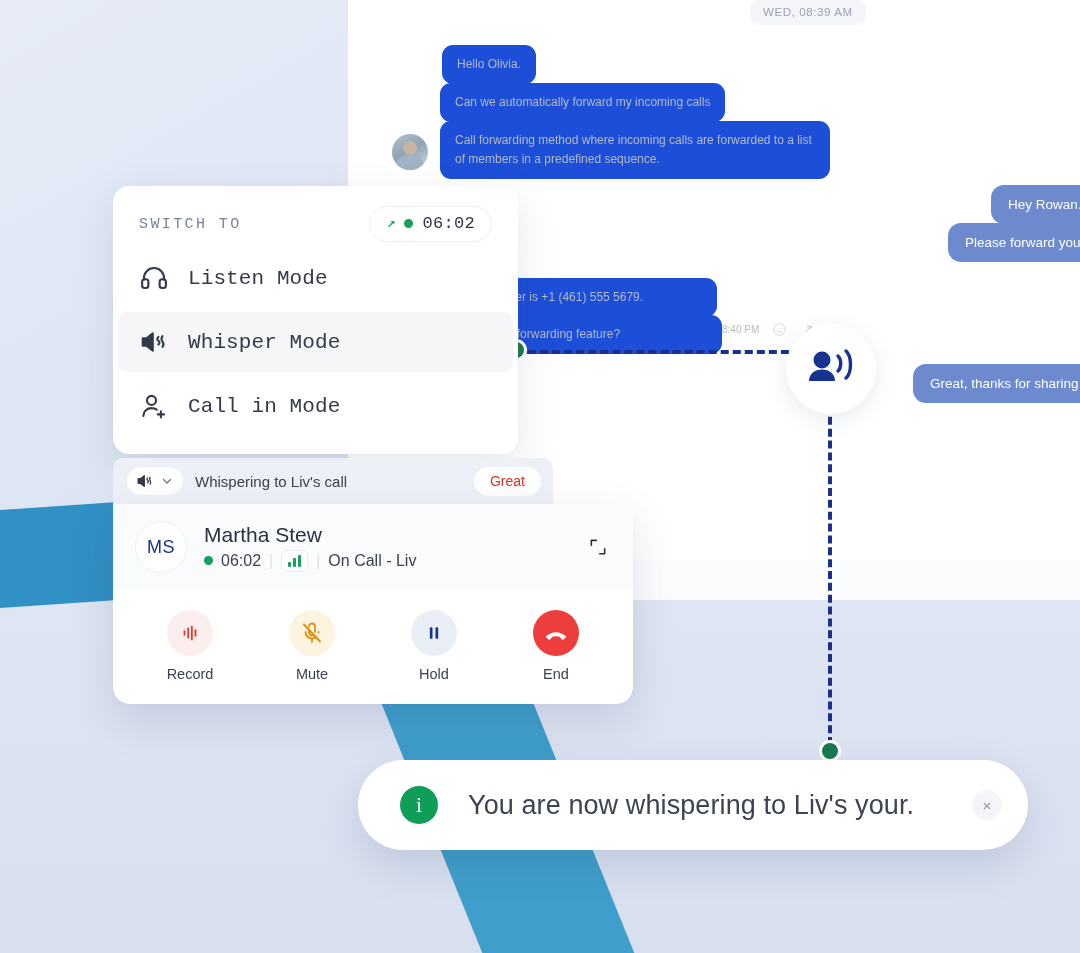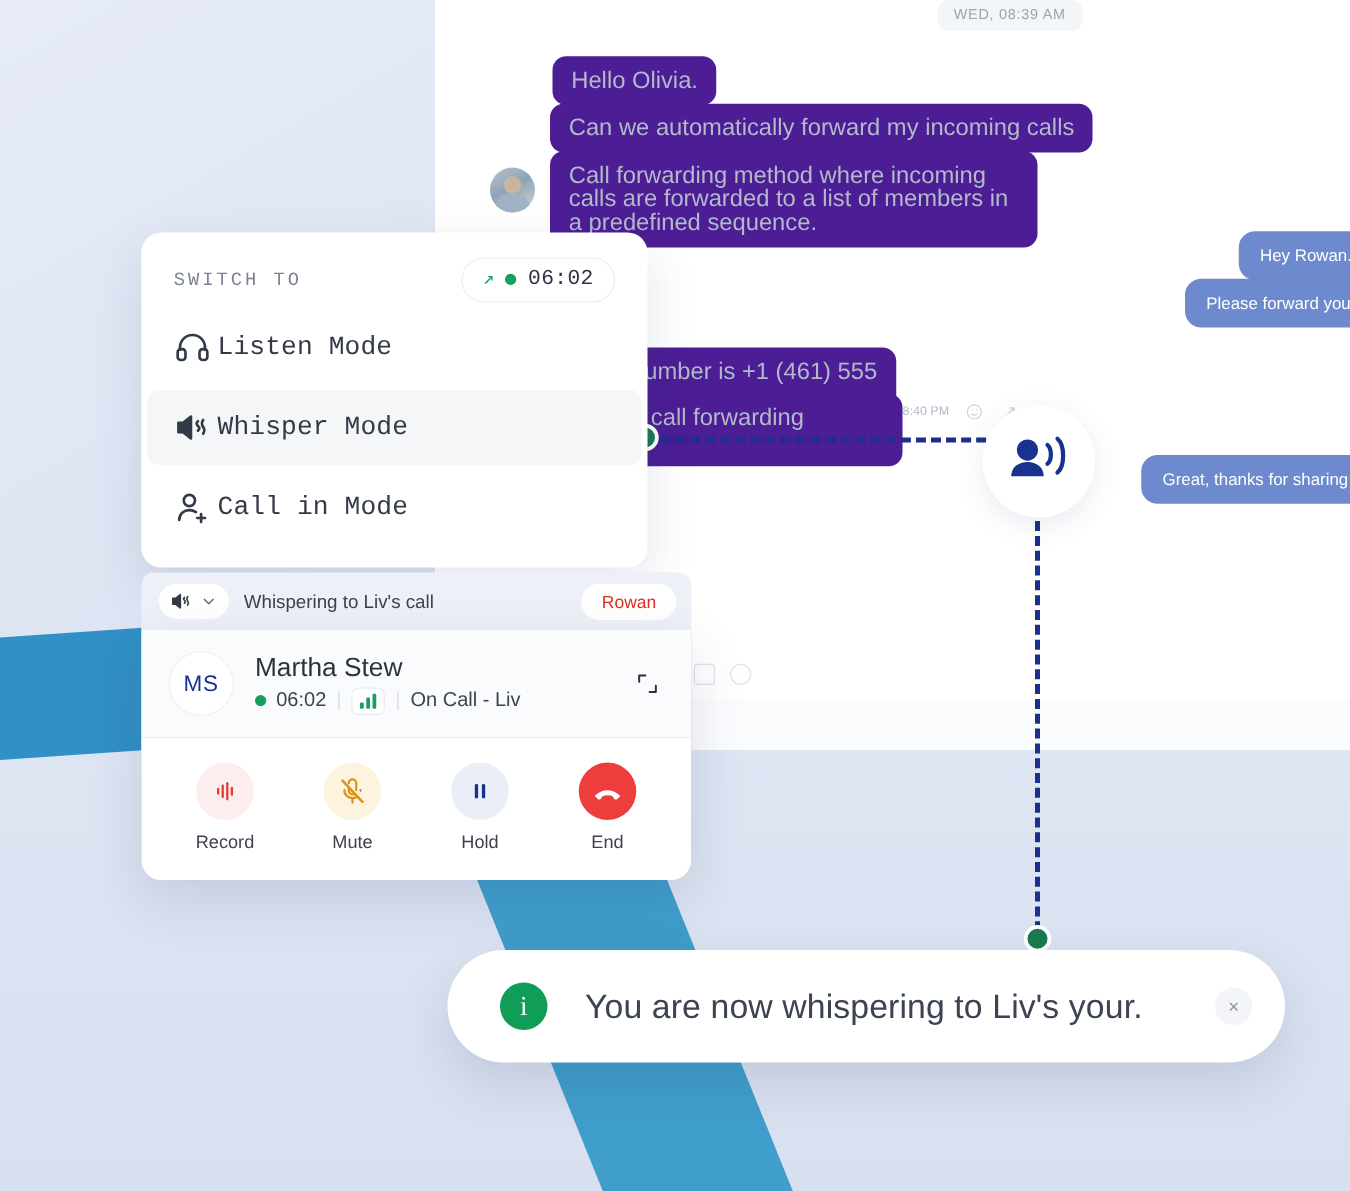--- a/index.html
+++ b/index.html
@@ -76,23 +76,23 @@
     background: #f3f5f9;
     color: #9aa3b4;
     font-size: 11.5px;
     letter-spacing: 0.6px;
     padding: 6px 13px 7px;
     border-radius: 9px;
     white-space: nowrap;
   }
   .bubble-in {
     position: absolute;
-    background: #4c1d95;
+    background: #1d4ed8;
     color: #b2bac9;
-    font-size: 19px;
+    font-size: 12px;
     line-height: 19px;
     padding: 10px 15px;
     border-radius: 11px;
   }
   .b1 { left: 442px; top: 45px; }
   .b2 { left: 440px; top: 83px; }
   .b3 { left: 440px; top: 121px; width: 390px; }
   .b4 { left: 437px; top: 278px; width: 280px; }
   .b5 { left: 437px; top: 315px; width: 285px; }
 
@@ -206,21 +206,21 @@
     border: 1.4px solid #eceff4;
     border-radius: 18px;
     padding: 7px 16px 8px;
     background: #ffffff;
   }
   .timer-arrow { color: #15a05c; font-size: 15px; line-height: 1; }
   .timer-dot { width: 9px; height: 9px; border-radius: 50%; background: #15a05c; }
   .timer-val { color: #2f3542; font-size: 17px; letter-spacing: .3px; }
 
   .mode-row {
-    display: flex; align-items: center; gap: 5px;
+    display: flex; align-items: center; gap: 19px;
     padding: 15px 26px;
     margin: 4px 0;
   }
   .mode-row.active {
     background: #f4f6f8;
     border-radius: 9px;
     margin: 4px 5px;
     padding: 15px 21px;
   }
   .mode-label {
@@ -258,22 +258,22 @@
     border-radius: 15px;
     border: none;
     font-family: inherit;
     cursor: pointer;
   }
 
   
   .call-card {
     position: absolute;
     left: 113px; top: 504px;
-    width: 440px;
-    background: #fdba74;
+    width: 520px;
+    background: #8b5cf6;
     border-radius: 0 0 16px 16px;
     box-shadow: 0 16px 44px rgba(45,60,100,.14);
     overflow: hidden;
   }
   .call-head {
     display: flex; align-items: center;
     padding: 17px 20px 17px 22px;
     background: #fafbfc;
     gap: 17px;
   }
@@ -456,21 +456,21 @@
       <svg width="18" height="18" viewBox="0 0 24 24" fill="none" stroke="#333a47" stroke-width="1.8">
         <path d="M11 5L6 9H3v6h3l5 4z" fill="#333a47" stroke-linejoin="round"></path>
         <path d="M15.5 8c-1.2 1 -1.2 2 0 3s1.2 2 0 3" stroke-linecap="round"></path>
         <path d="M18.8 7.2c-1 1.4 -1 3 0 4.4s1 3 0 4.4" stroke-linecap="round"></path>
       </svg>
       <svg width="12" height="12" viewBox="0 0 24 24" fill="none" stroke="#6c7482" stroke-width="2.4">
         <path d="M5 9l7 7 7-7" stroke-linecap="round" stroke-linejoin="round"></path>
       </svg>
     </div>
     <div class="whisper-text">Whispering to Liv's call</div>
-    <button class="stop-btn">Rowan</button>
+    <button class="stop-btn">Great</button>
   </div>
 
   <div class="call-card">
     <div class="call-head">
       <div class="ms-avatar">MS</div>
       <div>
         <div class="call-name">Martha Stew</div>
         <div class="call-sub">
           <span class="sub-dot"></span>
           <span>06:02</span>

